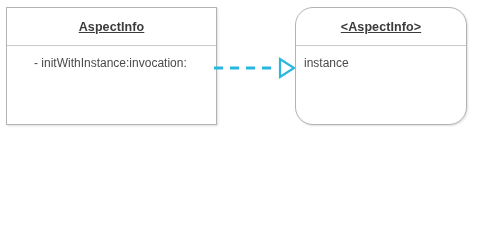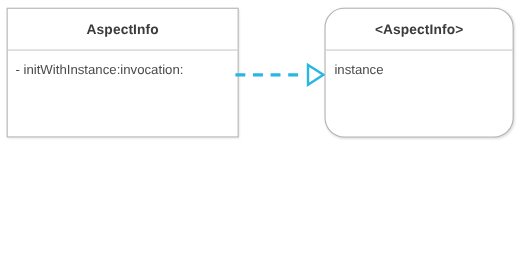--- a/index.html
+++ b/index.html
@@ -46,38 +46,40 @@
     height: 38px;
     line-height: 38px;
     text-align: center;
     font-weight: bold;
     font-size: 12.5px;
     color: #3b3b3b;
     border-bottom: 1px solid #c9c9c9;
     letter-spacing: 0.1px;
     white-space: nowrap;
     overflow: hidden;
+    text-decoration: underline;
   }
 
   .box-body {
     box-sizing: border-box;
     padding: 7px 0 0 0;
     height: 79px;
   }
 
   .member-row {
     font-size: 12px;
     color: #4a4a4a;
     line-height: 15px;
     padding: 3px 0 3px 8px;
     white-space: nowrap;
     overflow: hidden;
   }
   .member-row.method {
     padding-left: 7px;
+    margin-left: 20px;
   }
 
   
   .connector {
     position: absolute;
     left: 214px;
     top: 56px;
     width: 84px;
     height: 24px;
     overflow: visible;

